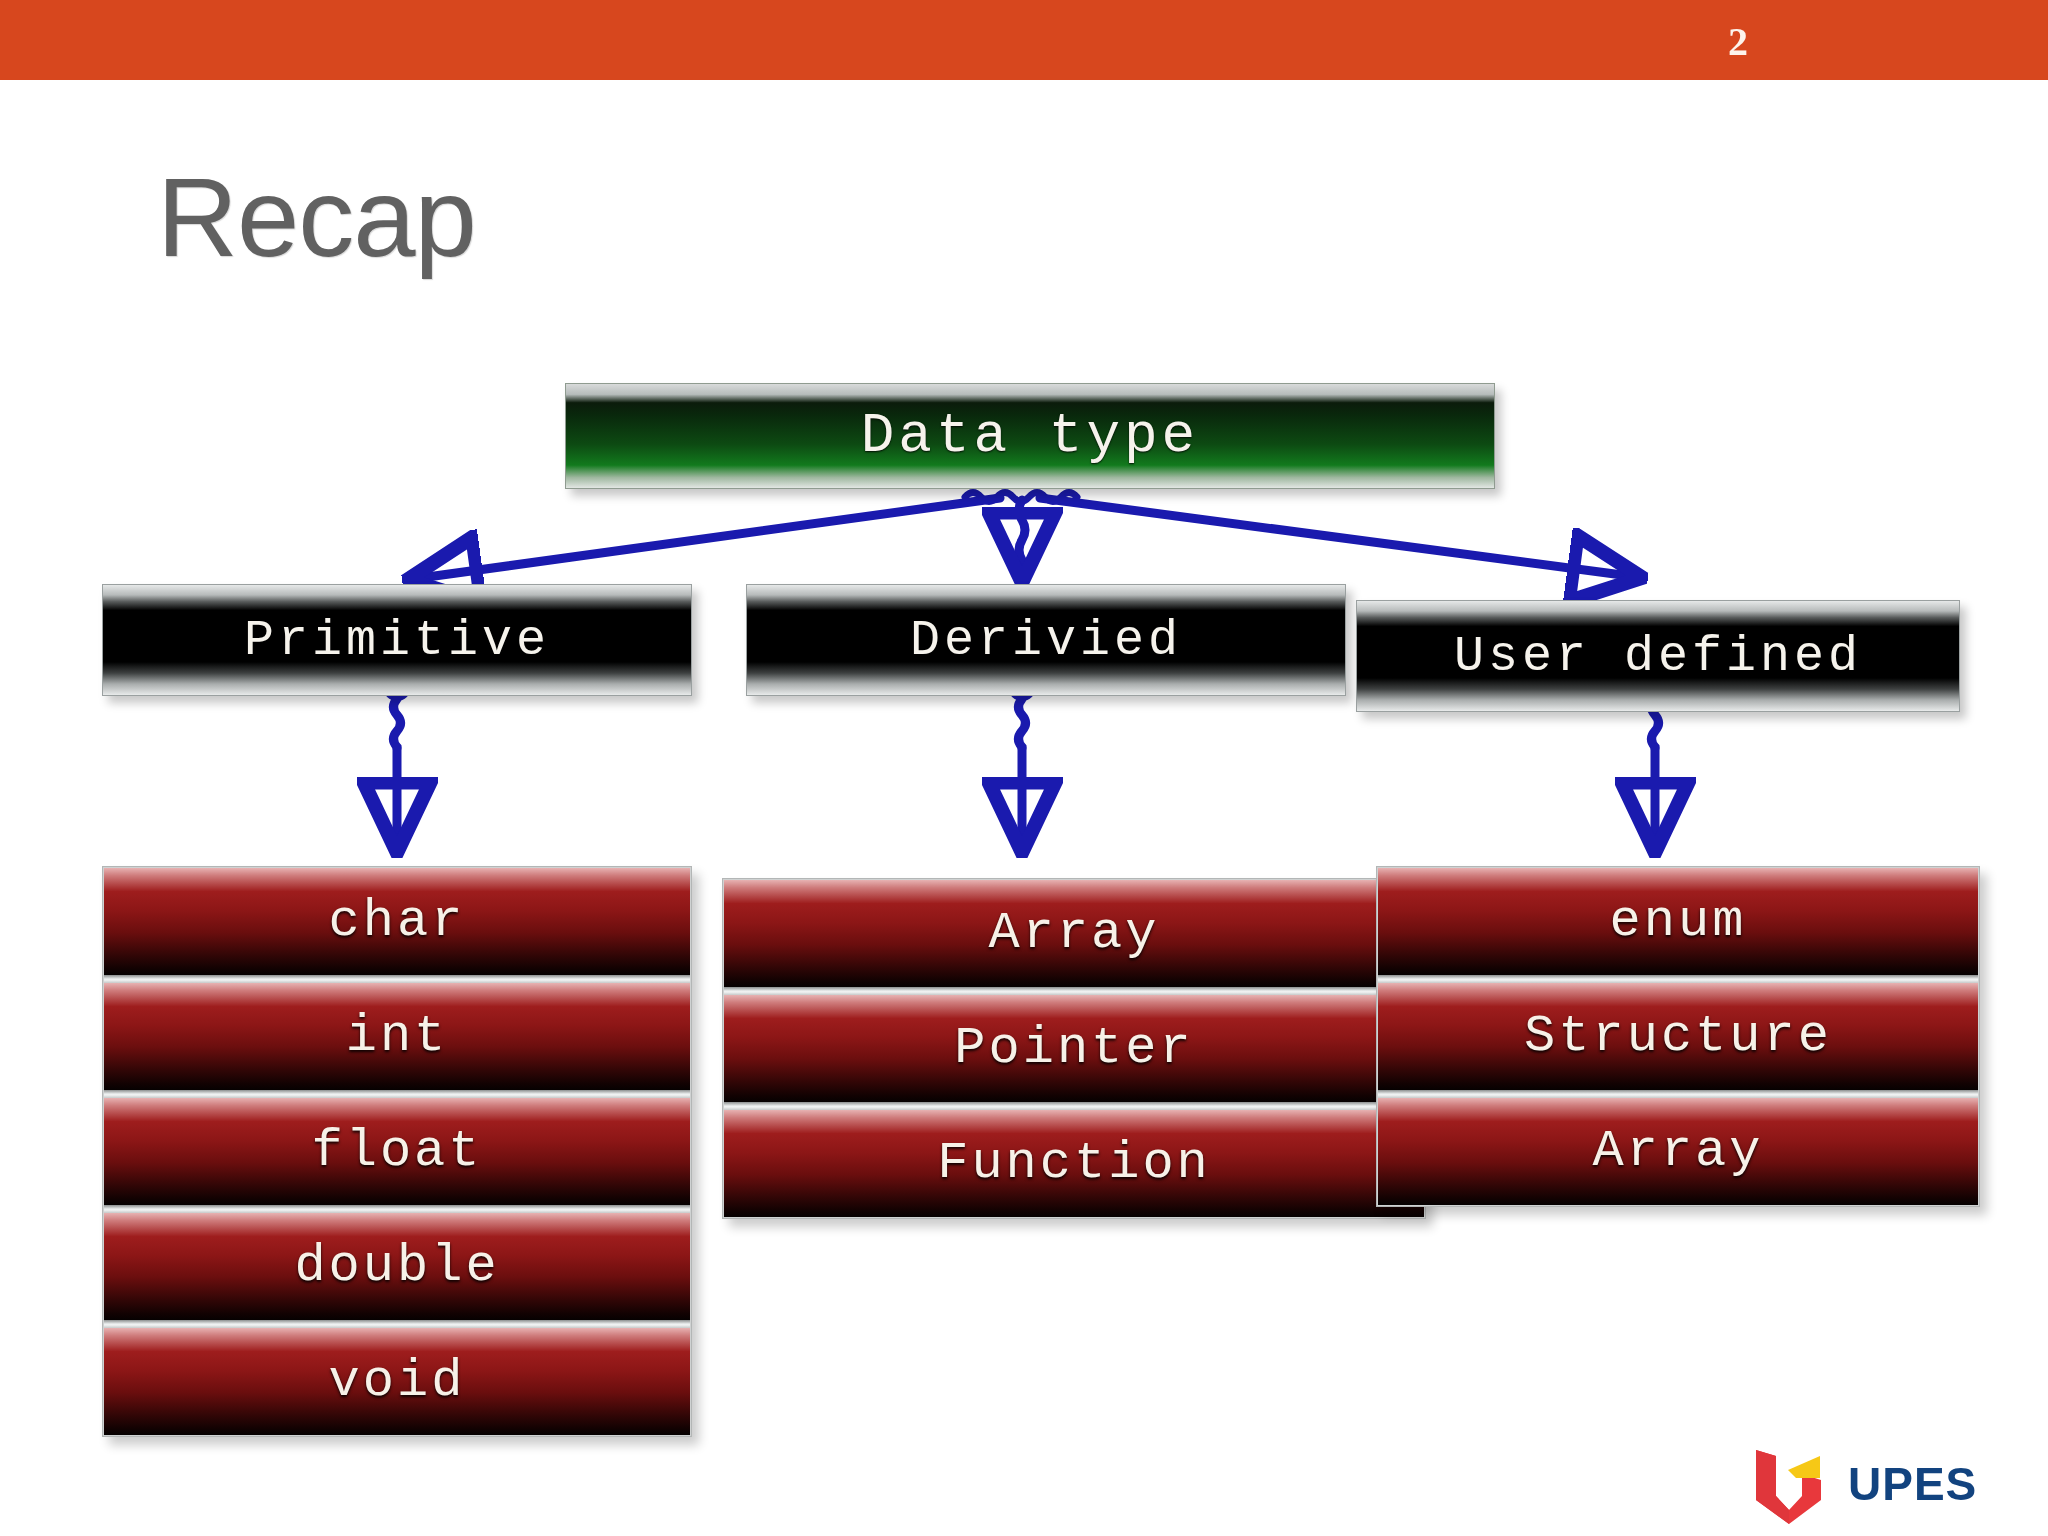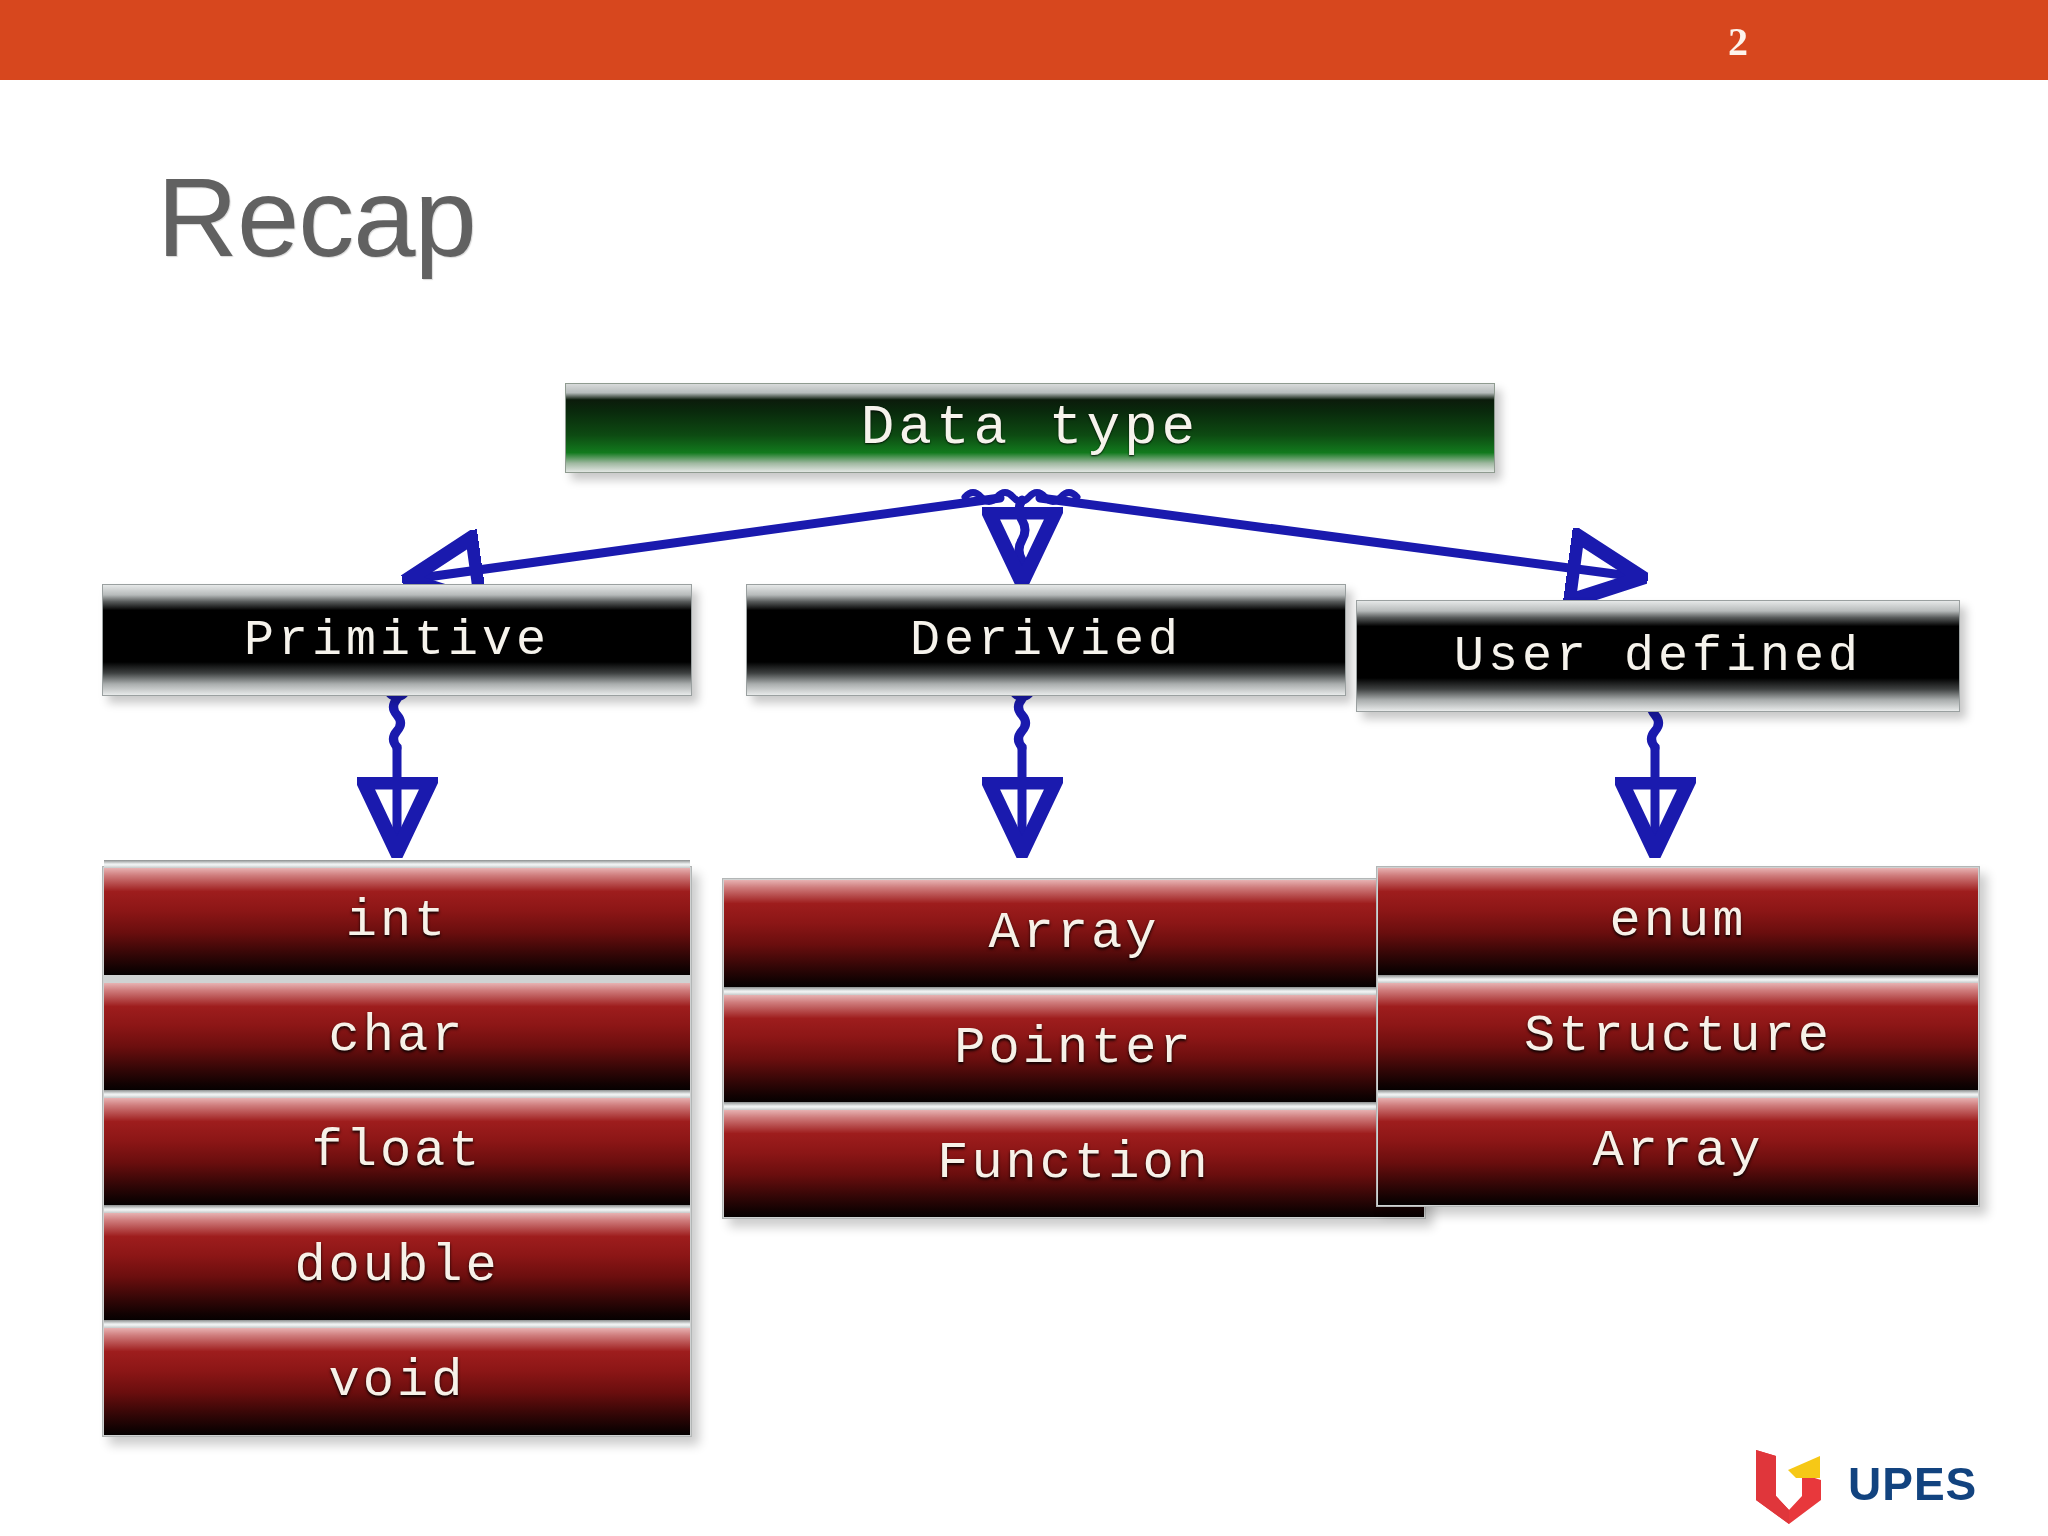--- a/index.html
+++ b/index.html
@@ -65,21 +65,21 @@
     font-family: "Liberation Mono", "DejaVu Sans Mono", monospace;
     color: #f6f3ec;
     letter-spacing: 2px;
     white-space: nowrap;
     text-shadow: 0 1px 2px rgba(0,0,0,0.85);
   }
 
   
   #box-datatype {
     left: 565px; top: 383px;
-    width: 930px; height: 90px;
+    width: 930px; height: 106px;
     background:
       linear-gradient(to bottom,
         #d8dada 0%,
         #b6bcbb 10%,
         #0b1b0b 18%,
         #09280c 30%,
         #0d4a12 58%,
         #127a1d 78%,
         #9fb8a0 90%,
         #e2e6e3 100%);
@@ -242,25 +242,25 @@
   </div>
   <div class="gbox blackbox" id="box-derived">
     <div class="label">Derivied</div>
   </div>
   <div class="gbox blackbox" id="box-userdef">
     <div class="label">User defined</div>
   </div>
 
   <div class="redstack" id="stack-primitive">
     <div class="redrow">
+      <div class="label">char</div>
+    </div>
+    <div class="redrow">
         <div class="rowsep-top"></div>
       <div class="label">int</div>
-    </div>
-    <div class="redrow">
-      <div class="label">char</div>
     </div>
     <div class="redrow">
         <div class="rowsep-top"></div>
       <div class="label">float</div>
     </div>
     <div class="redrow">
         <div class="rowsep-top"></div>
       <div class="label">double</div>
     </div>
     <div class="redrow">

